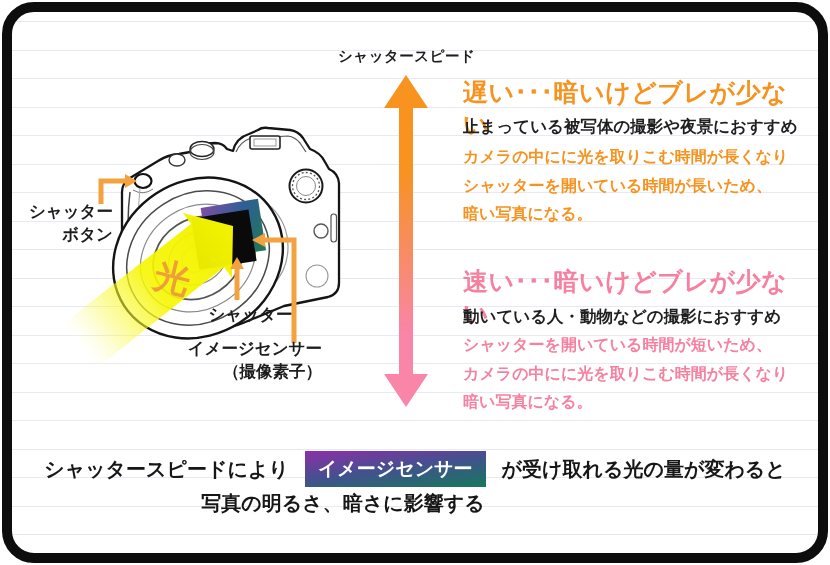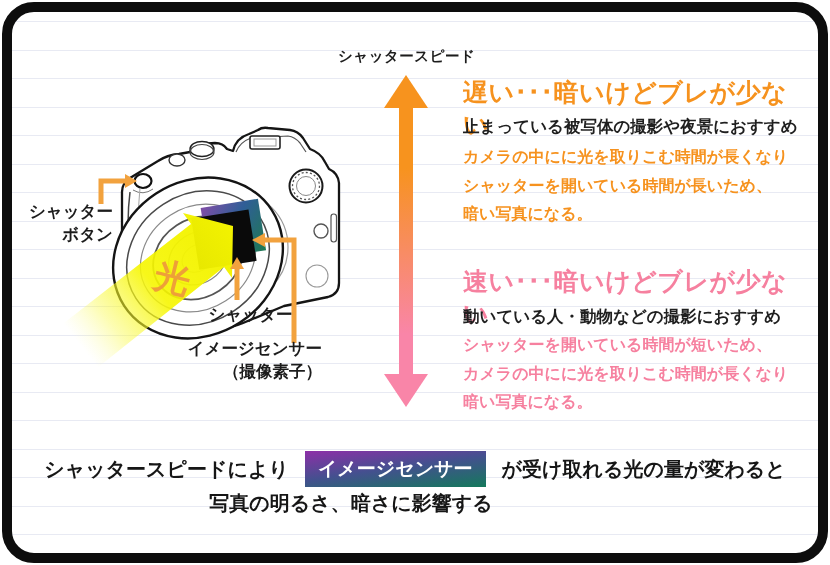--- a/index.html
+++ b/index.html
@@ -23,21 +23,21 @@
   .heading.slow{color:#f6921e;top:76px;}
   .heading.fast{color:#f6809f;top:265px;}
   .sub{font-size:16.5px;font-weight:700;color:#1f1f1f;line-height:22px;}
   .sub.slow{top:115px;}
   .sub.fast{top:305px;}
   .body-text{font-size:16px;font-weight:700;line-height:28.5px;}
   .body-text.slow{color:#f6921e;top:143px;}
   .body-text.fast{color:#f6809f;top:331px;}
   .footer-line1{left:0;top:451px;width:830px;display:flex;justify-content:center;align-items:center;gap:16px;
                 font-size:20px;font-weight:800;color:#161616;}
-  .footer-line2{left:8px;top:490px;width:686px;text-align:center;font-size:20px;font-weight:800;color:#161616;}
+  .footer-line2{left:0;top:490px;width:686px;text-align:center;font-size:20px;font-weight:800;color:#161616;}
   .sensor-badge{display:inline-block;padding:5px 13px;color:#ffffff;font-size:19px;font-weight:800;
                 background:linear-gradient(172deg,#8e2fa8 0%,#44508f 48%,#14795b 100%);}
 </style>
 </head>
 <body>
 
 <div class="page">
 
   <div class="paper-clip">
     <div class="paper"></div>

